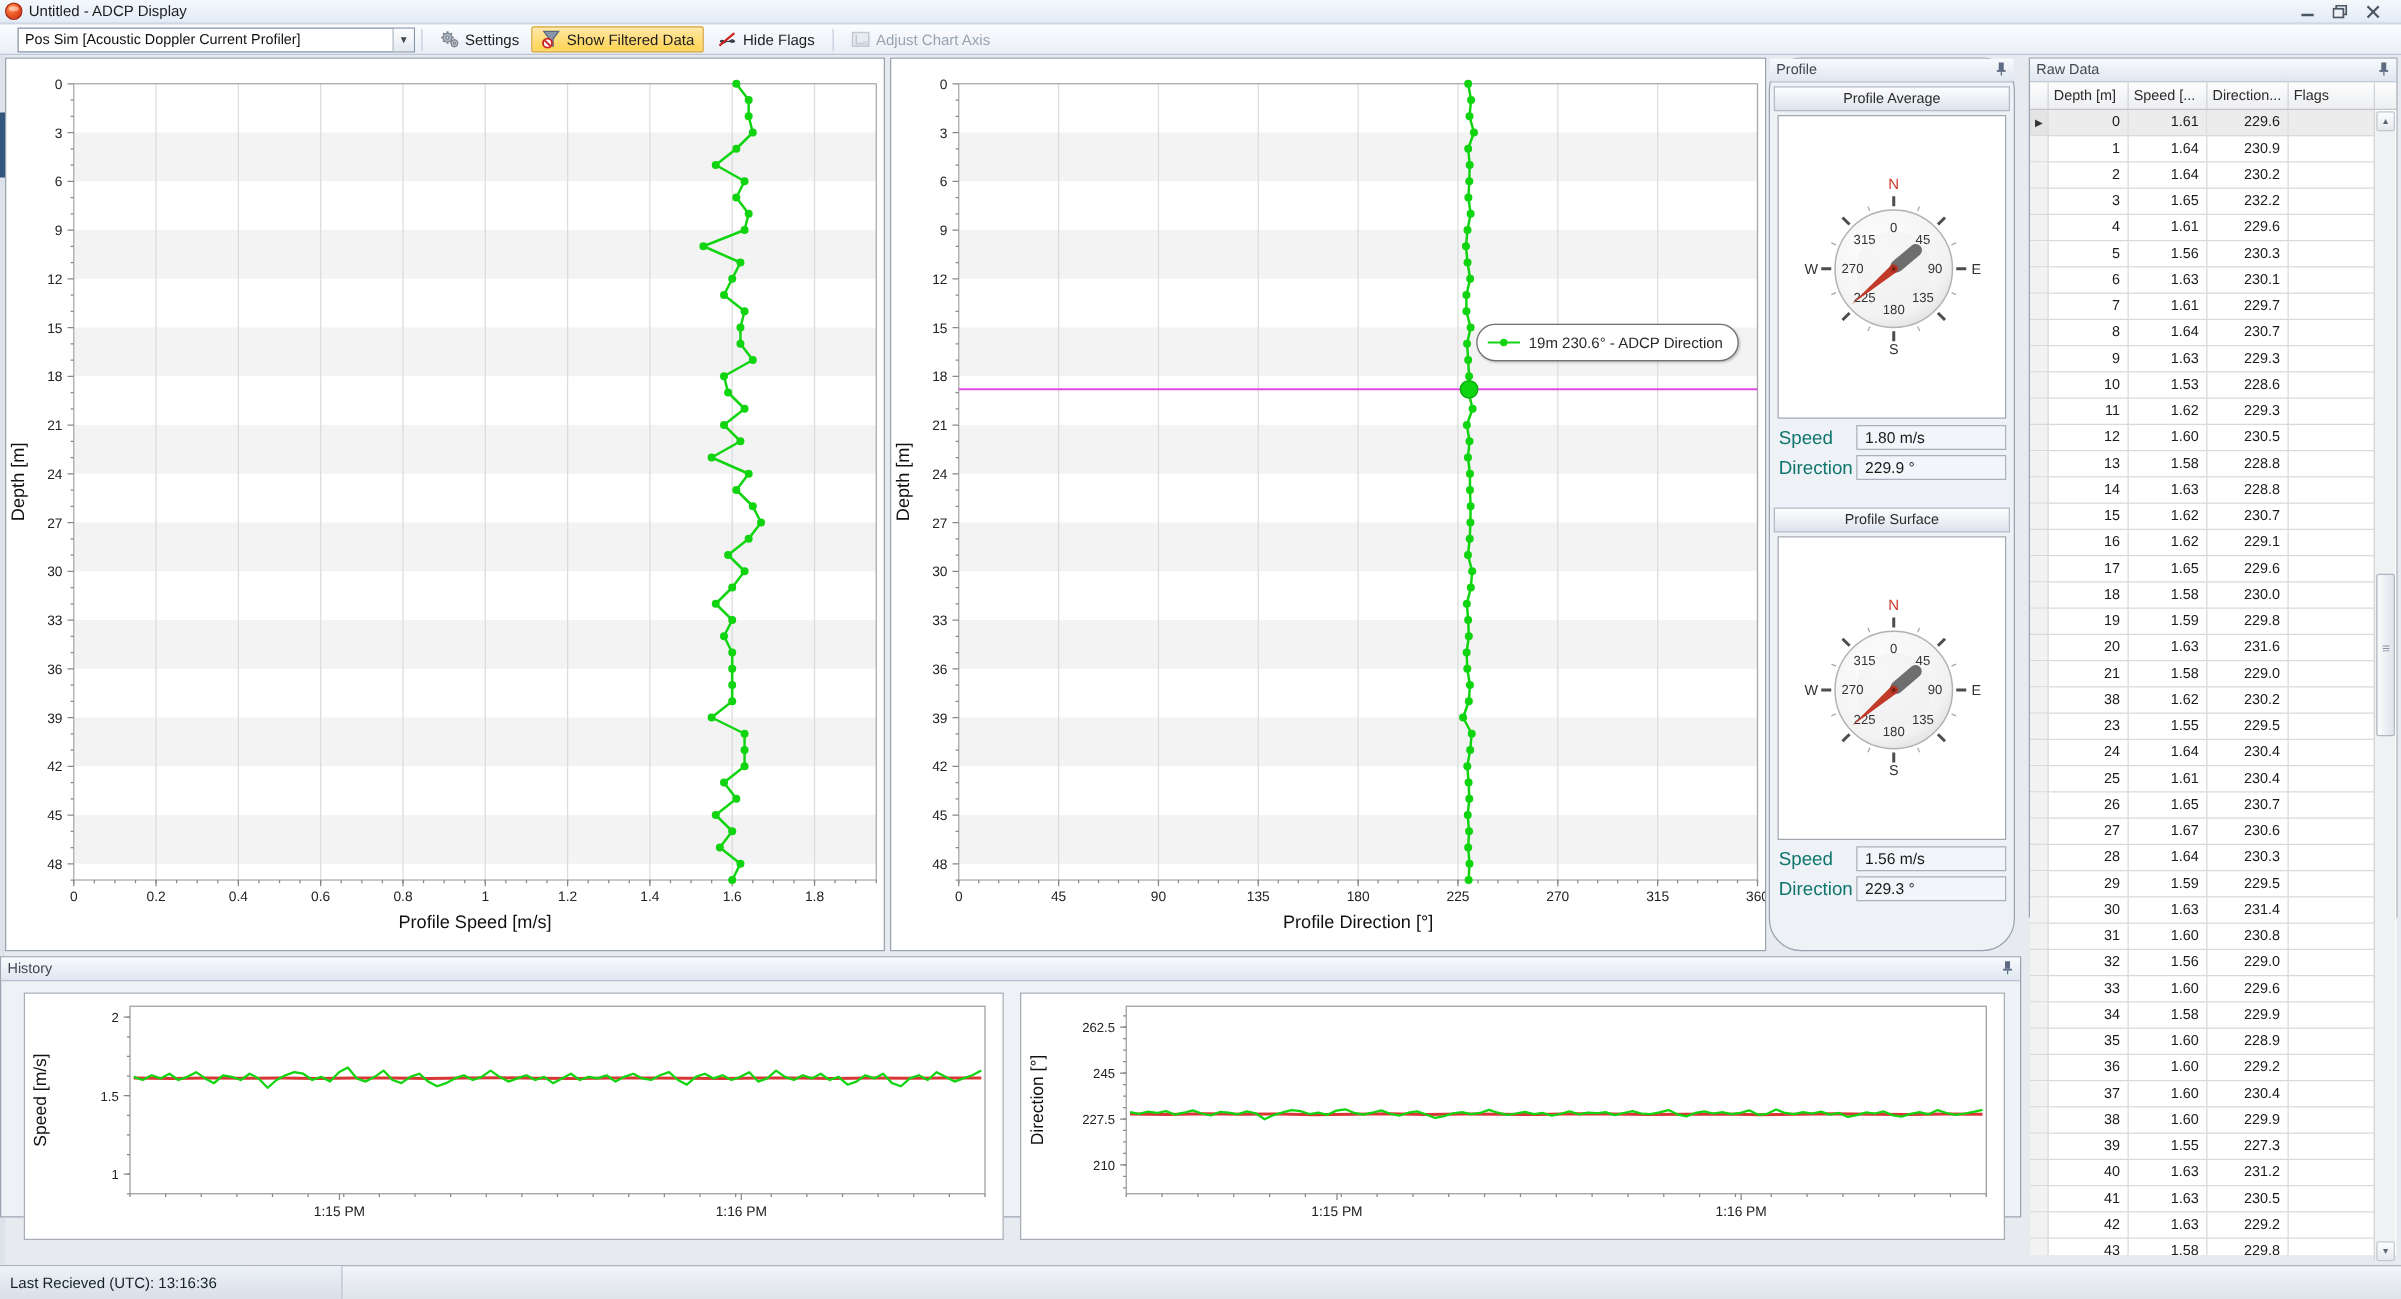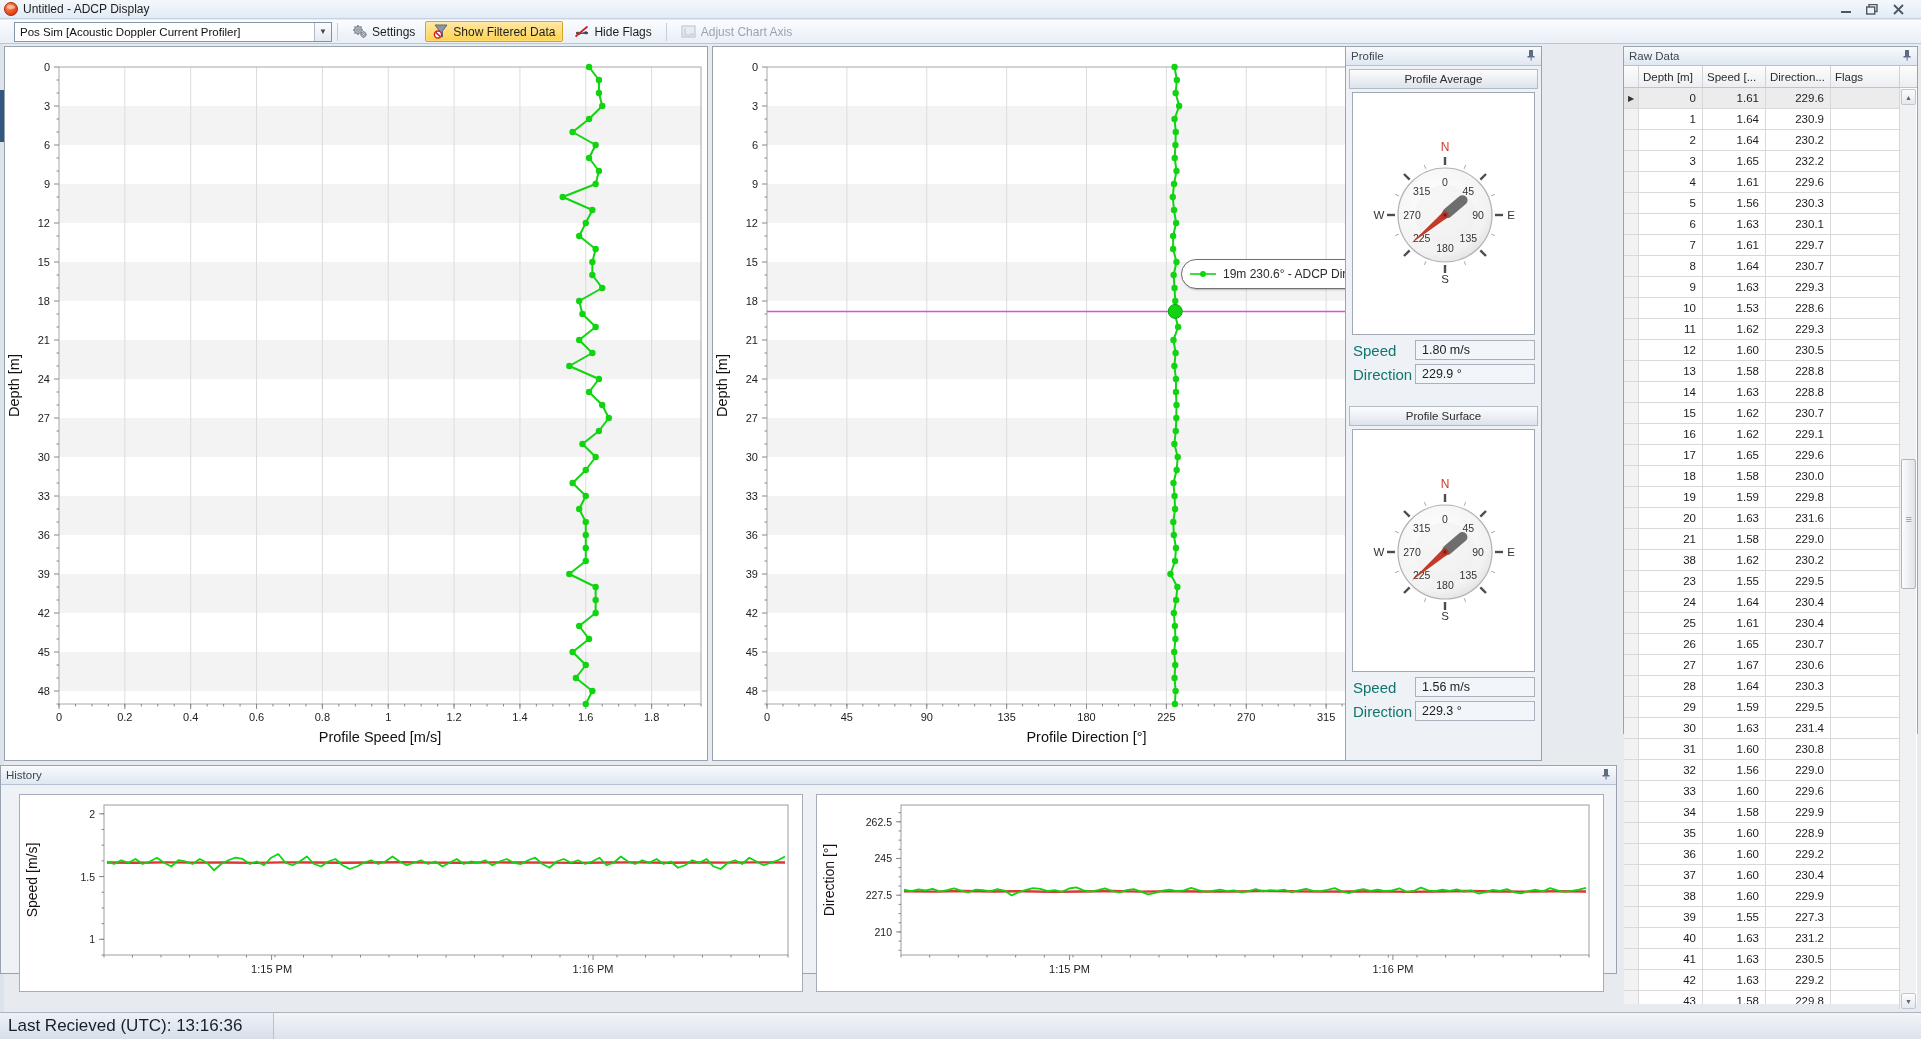--- a/index.html
+++ b/index.html
@@ -49,21 +49,21 @@
 
   
   #dir-tooltip { position:absolute; left:468px; top:212px; height:30px;
     background:#fff; border:1px solid #707070; border-radius:15px;
     box-shadow:1px 1px 2px rgba(0,0,0,.25); display:flex; align-items:center;
     padding:0 12px 0 8px; font-size:12px; color:#2a2a2a; white-space:nowrap; }
   #dir-tooltip svg { margin-right:7px; }
 
   
   .side-panel { position:absolute; background:#eef1f6; border:1px solid #9aa4b0; }
-  #profile-panel { left:1345px; top:2px; width:197px; height:715px; }
+  #profile-panel { left:1415px; top:2px; width:197px; height:715px;border-radius:26px; }
   #rawdata-panel { left:1623px; top:2px; width:295px; height:688px; }
   .panel-header { height:19px; background:linear-gradient(#f8fafc,#dfe7f1);
     border-bottom:1px solid #b6c0ce; display:flex; align-items:center;
     font-size:11.5px; color:#3f4750; padding:0 5px; }
   .panel-header .pin { margin-left:auto; }
 
   .group-title { height:20px; margin:3px 3px 0 3px; background:linear-gradient(#fdfdfe,#dde3ec);
     border:1px solid #b2bac5; display:flex; align-items:center; justify-content:center;
     font-size:11.5px; color:#2c2c2c; }
   .compass-box { margin:3px 6px; height:243px; background:#fff; border:1px solid #a2a8b0;
@@ -101,21 +101,21 @@
     background:#eef1f6; border:1px solid #9aa4b0; }
   .hist-box { position:absolute; top:28px; height:198px; background:#fff; border:1px solid #a6adb6; }
   #hist-speed-box { left:18px; width:784px; }
   #hist-dir-box { left:815px; width:788px; }
 
   
   #statusbar { position:absolute; left:0; top:1012px; width:1921px; height:27px;
     background:linear-gradient(#f2f5f9,#dde3ea); border-top:1px solid #aab4c0;
     display:flex; align-items:center; }
   #status-cell { width:274px; height:100%; display:flex; align-items:center;
-    padding-left:8px; font-size:17px; color:#15202b; border-right:1px solid #b9c2cf;
+    padding-left:8px; font-size:12px; color:#15202b; border-right:1px solid #b9c2cf;
     background:linear-gradient(#eef2f7,#d8dfe8); }
 </style>
 </head>
 <body>
 
 <div id="titlebar">
   <div id="app-icon"></div>
   <span id="win-title">Untitled - ADCP Display</span>
   <div id="win-controls">
     <div class="win-btn">

